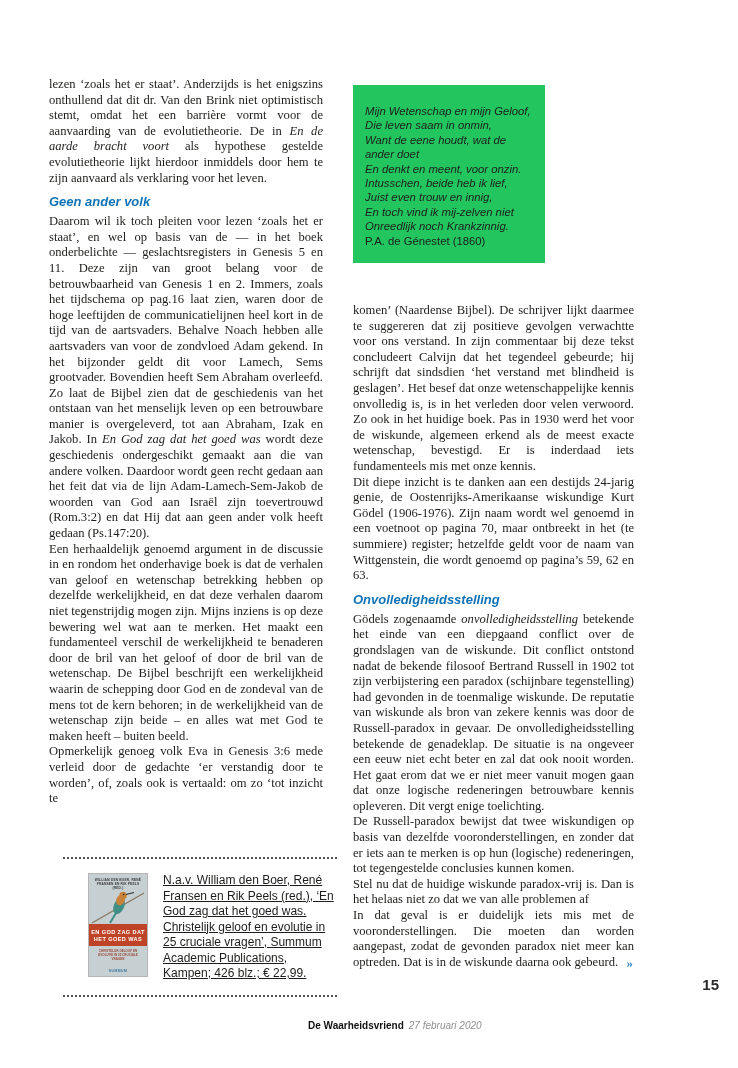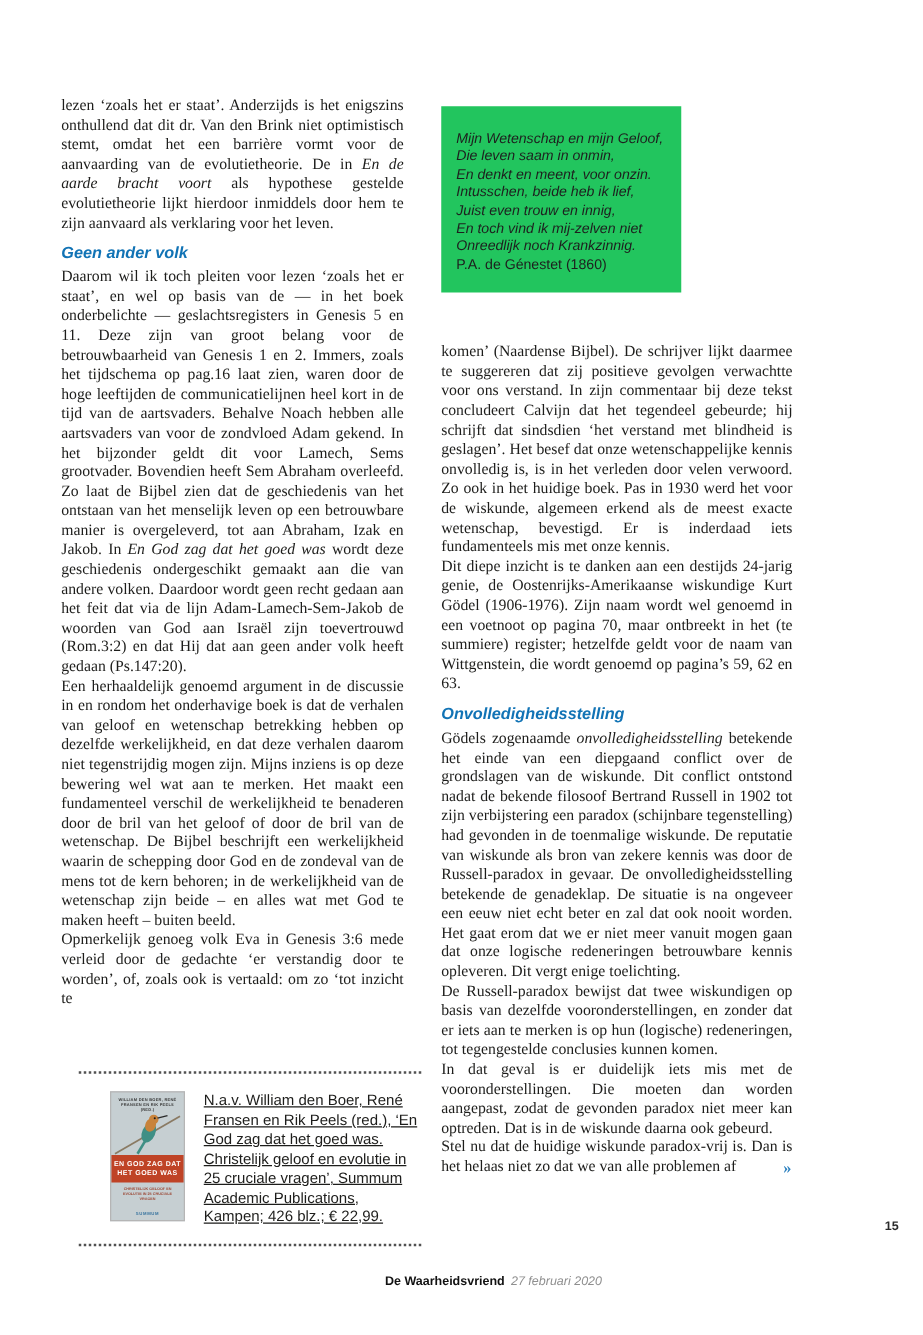--- a/index.html
+++ b/index.html
@@ -50,21 +50,21 @@
          color:#38749f;font-weight:bold;}
   .ad-text{margin-left:15px;width:172px;font-family:"Liberation Sans", sans-serif;
          font-size:12px;line-height:15.5px;color:#1d1d1b;text-decoration:underline;}
 
   
   .footer{position:absolute;top:1020px;left:308px;font-family:"Liberation Sans", sans-serif;
           font-size:10px;line-height:12px;white-space:nowrap;}
   .footer .mag{font-weight:bold;color:#121212;}
   .footer .date{font-style:italic;color:#8f8f8f;margin-left:5px;}
   .pagenum{position:absolute;top:976px;right:19px;font-family:"Liberation Sans", sans-serif;
-          font-weight:bold;font-size:10px;color:#2a2a2a;}
+          font-weight:bold;font-size:15px;color:#2a2a2a;}
 </style>
 </head>
 <body>
 
 <div class="page">
 
   <div class="col-left">
     <div class="left-text">
         <div class="para"><span>lezen ‘zoals het er staat’. Anderzijds is het enigszins onthullend dat dit dr. Van den Brink niet optimistisch stemt, omdat het een barrière vormt voor de aanvaarding van de evolutietheorie. De in </span><span class="it">En de aarde bracht voort</span><span> als hypothese gestelde evolutietheorie lijkt hierdoor inmiddels door hem te zijn aanvaard als verklaring voor het leven.</span></div>
         <div class="heading">Geen ander volk</div>
@@ -95,36 +95,37 @@
       <div class="ad-text">N.a.v. William den Boer, René Fransen en Rik Peels (red.), ‘En God zag dat het goed was. Christelijk geloof en evolutie in 25 cruciale vragen’, Summum Academic Publications, Kampen; 426 blz.; € 22,99.</div>
     </div>
     <div class="divider"></div>
   </div>
 
   <div class="col-right">
     <div class="poem-box">
       <div>
           <div class="poem-line">Mijn Wetenschap en mijn Geloof,</div>
           <div class="poem-line">Die leven saam in onmin,</div>
+          <div class="poem-line">Want de eene houdt, wat de ander doet</div>
           <div class="poem-line">En denkt en meent, voor onzin.</div>
           <div class="poem-line">Intusschen, beide heb ik lief,</div>
           <div class="poem-line">Juist even trouw en innig,</div>
           <div class="poem-line">En toch vind ik mij-zelven niet</div>
           <div class="poem-line">Onreedlijk noch Krankzinnig.</div>
         </div>
       <div class="poem-attribution">P.A. de Génestet (1860)</div>
     </div>
     <div>
         <div class="para"><span>komen’ (Naardense Bijbel). De schrijver lijkt daarmee te suggereren dat zij positieve gevolgen verwachtte voor ons verstand. In zijn commentaar bij deze tekst concludeert Calvijn dat het tegendeel gebeurde; hij schrijft dat sindsdien ‘het verstand met blindheid is geslagen’. Het besef dat onze wetenschappelijke kennis onvolledig is, is in het verleden door velen verwoord. Zo ook in het huidige boek. Pas in 1930 werd het voor de wiskunde, algemeen erkend als de meest exacte wetenschap, bevestigd. Er is inderdaad iets fundamenteels mis met onze kennis.</span></div>
         <div class="para"><span>Dit diepe inzicht is te danken aan een destijds 24-jarig genie, de Oostenrijks-Amerikaanse wiskundige Kurt Gödel (1906-1976). Zijn naam wordt wel genoemd in een voetnoot op pagina 70, maar ontbreekt in het (te summiere) register; hetzelfde geldt voor de naam van Wittgenstein, die wordt genoemd op pagina’s 59, 62 en 63.</span></div>
         <div class="heading">Onvolledigheidsstelling</div>
         <div class="para"><span>Gödels zogenaamde </span><span class="it">onvolledigheidsstelling</span><span> betekende het einde van een diepgaand conflict over de grondslagen van de wiskunde. Dit conflict ontstond nadat de bekende filosoof Bertrand Russell in 1902 tot zijn verbijstering een paradox (schijnbare tegenstelling) had gevonden in de toenmalige wiskunde. De reputatie van wiskunde als bron van zekere kennis was door de Russell-paradox in gevaar. De onvolledigheidsstelling betekende de genadeklap. De situatie is na ongeveer een eeuw niet echt beter en zal dat ook nooit worden. Het gaat erom dat we er niet meer vanuit mogen gaan dat onze logische redeneringen betrouwbare kennis opleveren. Dit vergt enige toelichting.</span></div>
         <div class="para"><span>De Russell-paradox bewijst dat twee wiskundigen op basis van dezelfde vooronderstellingen, en zonder dat er iets aan te merken is op hun (logische) redeneringen, tot tegengestelde conclusies kunnen komen.</span></div>
+        <div class="para"><span>Stel nu dat de huidige wiskunde paradox-vrij is. Dan is het helaas niet zo dat we van alle problemen af</span></div>
         <div class="para"><span>In dat geval is er duidelijk iets mis met de vooronderstellingen. Die moeten dan worden aangepast, zodat de gevonden paradox niet meer kan optreden. Dat is in de wiskunde daarna ook gebeurd.</span></div>
-        <div class="para"><span>Stel nu dat de huidige wiskunde paradox-vrij is. Dan is het helaas niet zo dat we van alle problemen af</span></div>
       </div>
     <div class="cont">»</div>
   </div>
 
   <div class="footer">
     <span class="mag">De Waarheidsvriend</span><span class="date">27 februari 2020</span>
   </div>
   <div class="pagenum">15</div>
 
 </div>

